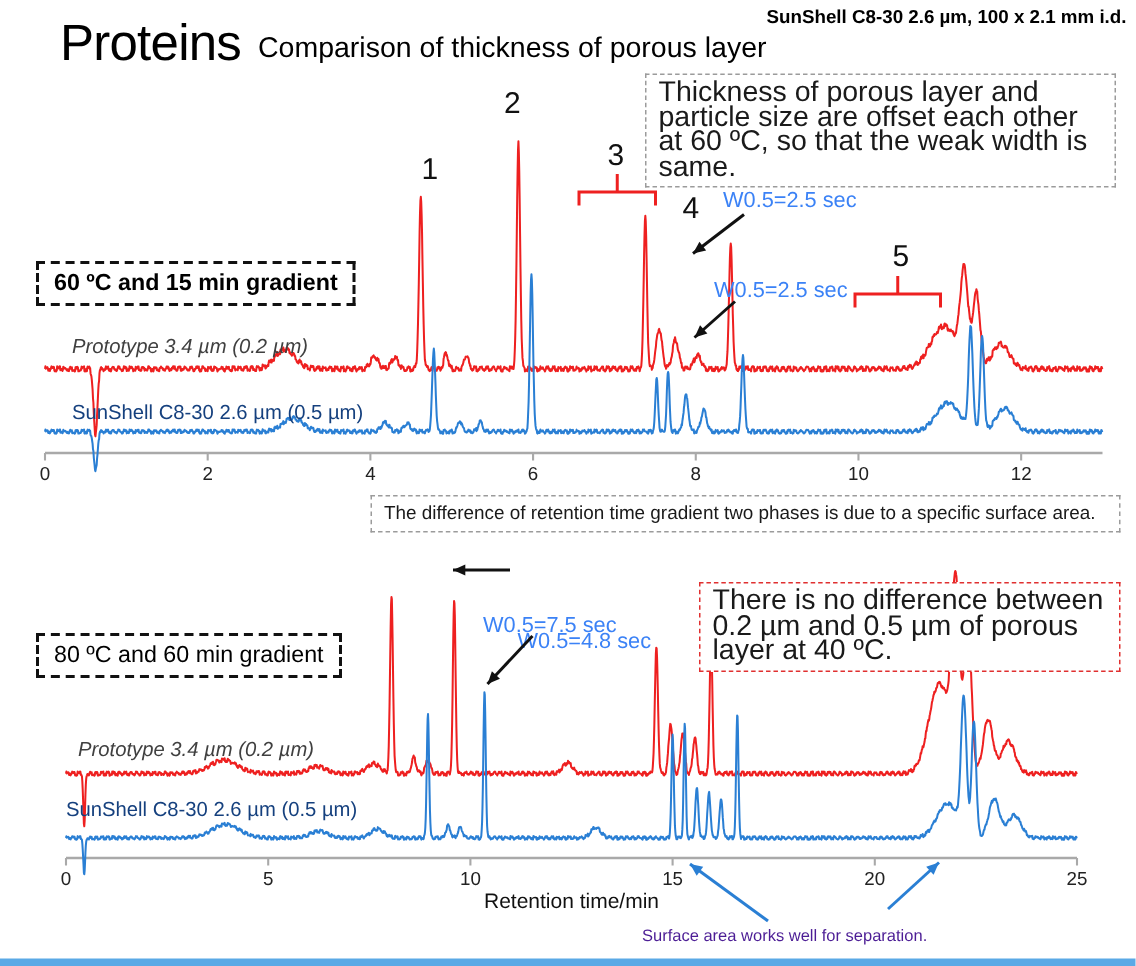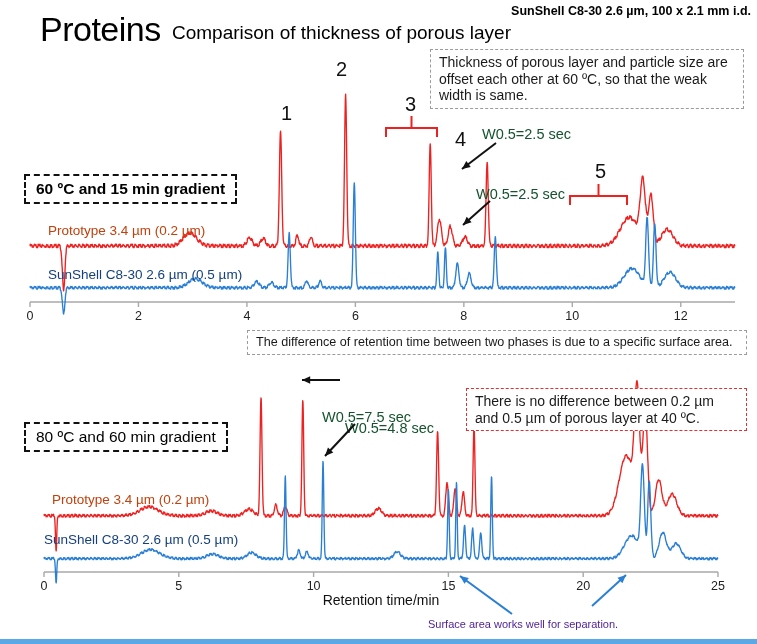--- a/index.html
+++ b/index.html
@@ -11,37 +11,37 @@
   #slide{position:absolute;left:0;top:0;width:757px;height:644px;}
 
   
   #title{left:40px;top:10px;font-size:34px;letter-spacing:-0.5px;}
   #subtitle{left:172px;top:22px;font-size:19px;}
   #col-spec{right:6px;top:4px;font-size:12.5px;font-weight:bold;white-space:nowrap;}
 
   
   .note{
     position:absolute;box-sizing:border-box;background:#fff;
-    font-size:14px;line-height:16.5px;color:#1a1a1a;padding:4px 8px;
+    font-size:19px;line-height:16.5px;color:#1a1a1a;padding:4px 8px;
   }
   .note.gray{border:1.4px dashed #9b9b9b;}
   .note.red{border:1.6px dashed #e03030;}
   .cond{
     position:absolute;box-sizing:border-box;background:#fff;
     border:2.2px dashed #111;font-size:15.5px;padding:4px 10px;white-space:nowrap;
   }
 
   
   .legend{position:absolute;font-size:13.5px;white-space:nowrap;}
-  .legend.red{color:#c2410c;}
+  .legend.red{color:#404040;font-style:italic;}
   .legend.blue{color:#15407e;}
 
   
   .peaknum{position:absolute;font-size:20px;color:#111;}
-  .callout{position:absolute;font-size:14.5px;color:#14532d;white-space:nowrap;}
+  .callout{position:absolute;font-size:14.5px;color:#3b82f6;white-space:nowrap;}
 
   
   #footer-note{position:absolute;font-size:11px;color:#4c1d95;white-space:nowrap;text-align:center;}
   #footer-rule{position:absolute;left:0;bottom:0;width:757px;height:5px;background:#5aa9e6;}
 
   svg{display:block;overflow:visible;}
 </style>
 </head>
 <body>
 
@@ -83,21 +83,21 @@
   <div class="peaknum" style="left:336px;top:58px;">2</div>
   <div class="peaknum" style="left:405px;top:93px;">3</div>
   <div class="peaknum" style="left:455px;top:128px;">4</div>
   <div class="peaknum" style="left:595px;top:160px;">5</div>
 
   <div class="callout" style="left:482px;top:126px;">W0.5=2.5 sec</div>
   <div class="callout" style="left:476px;top:186px;">W0.5=2.5 sec</div>
 
   <div class="note gray" style="left:430px;top:49px;width:314px;">Thickness of porous layer and particle size are offset each other at 60 ºC, so that the weak width is same.</div>
 
-  <div class="note gray" style="left:247px;top:330px;width:500px;padding:3px 8px;font-size:12.6px;">The difference of retention time between two phases is due to a specific surface area.</div>
+  <div class="note gray" style="left:247px;top:330px;width:500px;padding:3px 8px;font-size:12.6px;">The difference of retention time gradient two phases is due to a specific surface area.</div>
 
   <div class="abs" style="left:0;top:360px;width:757px;height:245px;">
 
     <svg id="svg-bottom" width="757" height="245">
         <line x1="44" y1="212" x2="718" y2="212" stroke="#a9a9a9" stroke-width="1.6"></line>
         <line x1="44" y1="212" x2="44" y2="217" stroke="#a9a9a9" stroke-width="1.4"></line>
         <text x="44" y="230" text-anchor="middle" font-size="12.5" fill="#222" font-family="&quot;Liberation Sans&quot;, sans-serif">0</text>
         <line x1="178.8" y1="212" x2="178.8" y2="217" stroke="#a9a9a9" stroke-width="1.4"></line>
         <text x="178.8" y="230" text-anchor="middle" font-size="12.5" fill="#222" font-family="&quot;Liberation Sans&quot;, sans-serif">5</text>
         <line x1="313.6" y1="212" x2="313.6" y2="217" stroke="#a9a9a9" stroke-width="1.4"></line>

